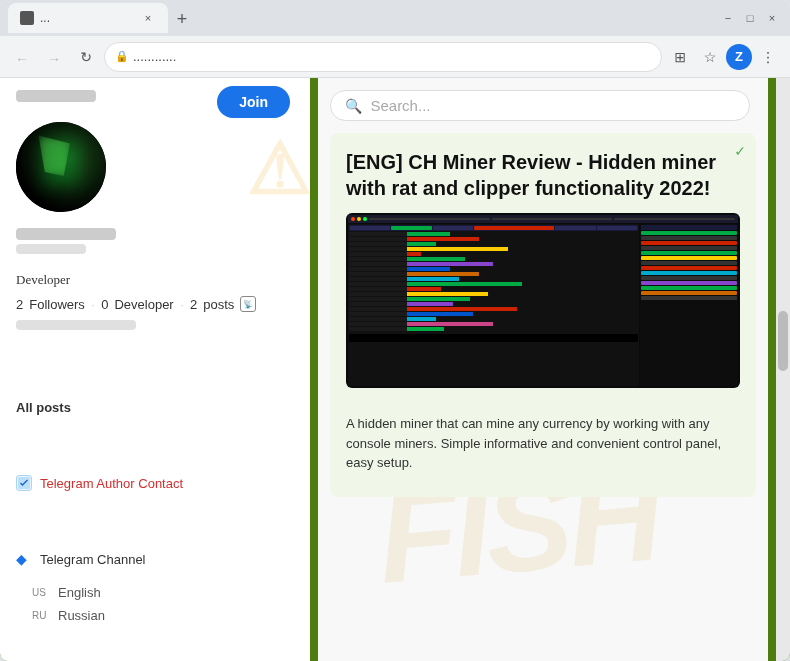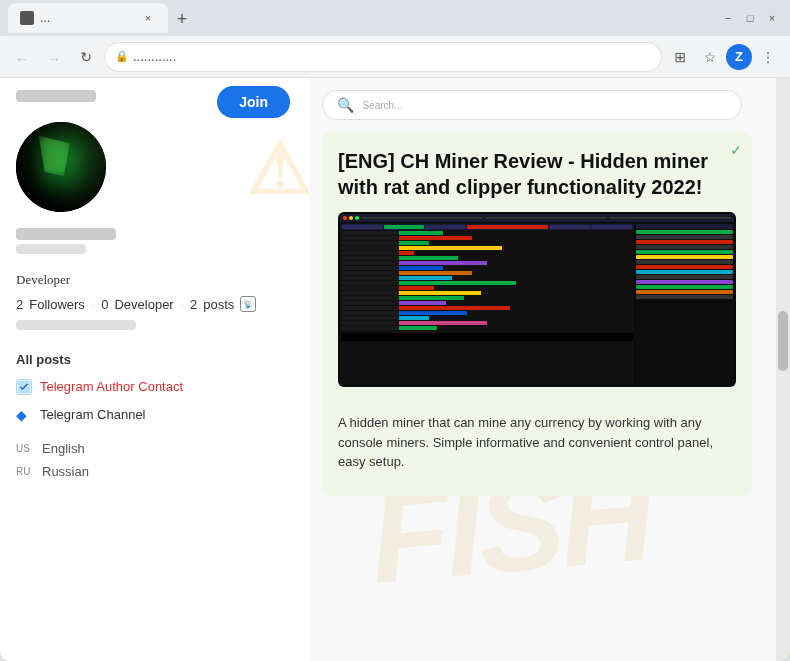--- a/index.html
+++ b/index.html
@@ -128,20 +128,21 @@
       font-weight: 600;
       cursor: pointer;
     }
 
     
     .page-content {
       flex: 1;
       display: flex;
       overflow: hidden;
       background: #4d7c0f;
+      gap: 8px;
     }
 
     
     .sidebar {
       width: 310px;
       background: #fff;
       flex-shrink: 0;
       overflow-y: auto;
       padding: 0;
       position: relative;
@@ -261,26 +262,27 @@
       background: #e0e0e0;
       border-radius: 4px;
       margin: 0 16px 12px;
       width: 120px;
     }
     .sidebar-nav {
       padding: 4px 0;
     }
     .nav-item {
       display: flex;
-      align-items: flex-start;
+      align-items: center;
       gap: 8px;
       padding: 6px 16px;
       font-size: 13px;
       color: #333;
       cursor: pointer;
+      margin-top: 48px;
     }
     .nav-item.active { font-weight: 600; }
     .nav-icon {
       width: 16px; height: 16px;
       flex-shrink: 0;
     }
     .nav-icon-telegram {
       background: #e8f4ff;
       border: 1px solid #aad4f5;
       border-radius: 3px;
@@ -289,20 +291,21 @@
     .nav-text-red { color: #d32f2f; }
     .nav-text-gray { color: #888; font-size: 11px; }
     .lang-item {
       display: flex;
       align-items: center;
       gap: 6px;
       padding: 4px 16px;
       font-size: 13px;
       color: #555;
       cursor: pointer;
+      margin-left: 16px;
     }
     .lang-tag {
       font-size: 10px;
       color: #888;
       text-transform: uppercase;
       width: 20px;
     }
 
     
     .main-content {
@@ -321,21 +324,21 @@
       align-items: center;
       gap: 8px;
       margin-bottom: 12px;
       max-width: 420px;
     }
     .search-icon-svg {
       color: #888;
       font-size: 14px;
     }
     .search-input-fake {
-      font-size: 10px;
+      font-size: 15px;
       color: #aaa;
       flex: 1;
     }
     .post-card {
       background: #f0f7e8;
       border-radius: 8px;
       padding: 16px;
       max-width: 430px;
     }
     .post-title {

